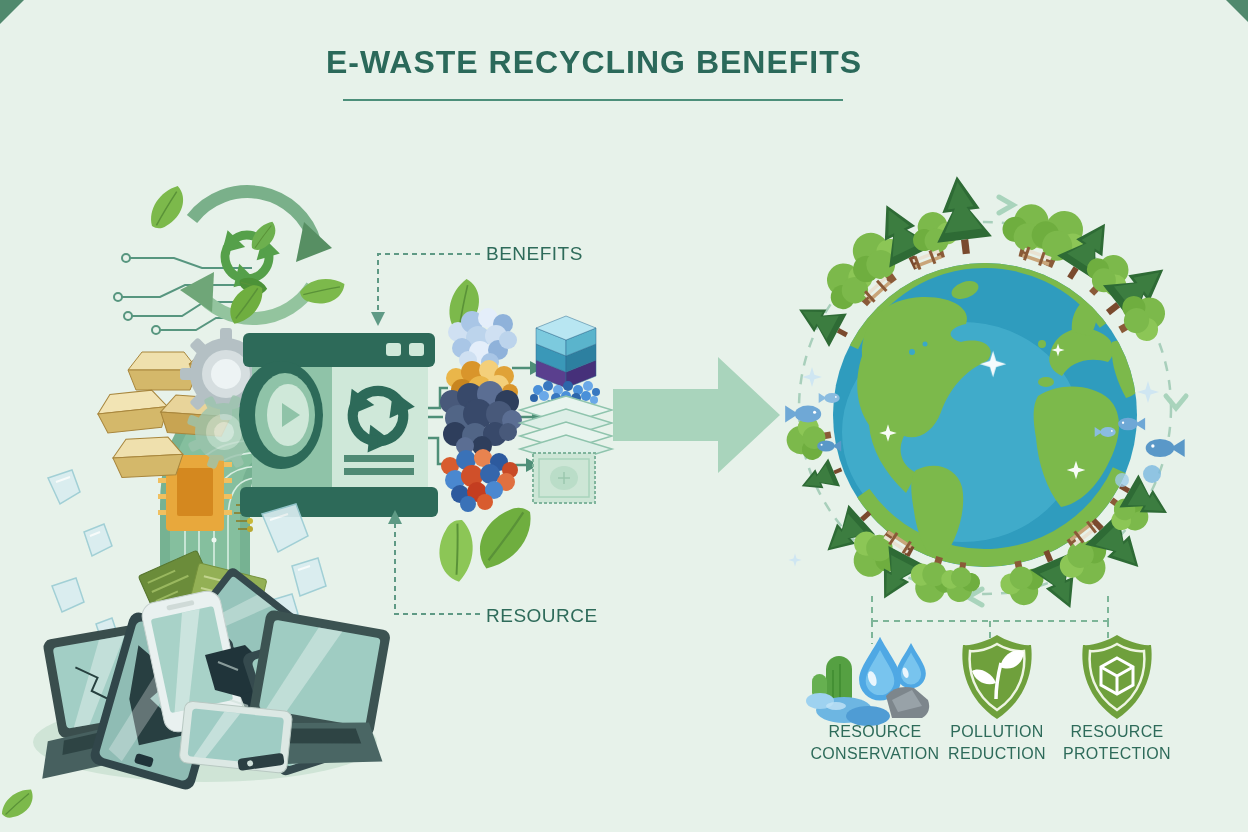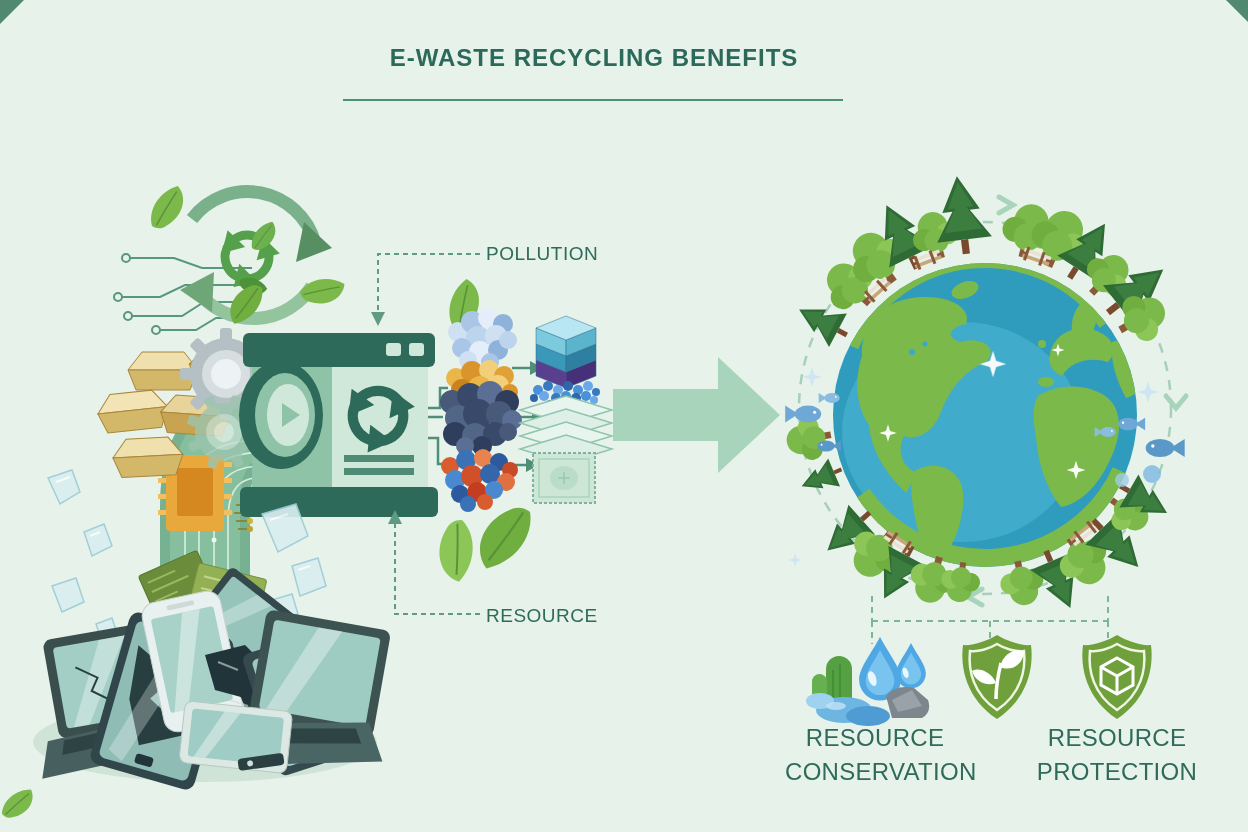--- a/index.html
+++ b/index.html
@@ -1,26 +1,26 @@
 <!DOCTYPE html>
 <html><head>
 <meta charset="utf-8">
 <style>
   html,body{margin:0;padding:0;}
   .stage{position:relative;width:1248px;height:832px;background:#e7f2ea;overflow:hidden;
          font-family:"Liberation Sans",sans-serif;}
   .stage svg{position:absolute;left:0;top:0;}
   .title{position:absolute;left:304px;top:44px;width:580px;text-align:center;
-         font-size:24px;font-weight:700;letter-spacing:1px;color:#2b695a;}
+         font-size:32px;font-weight:700;letter-spacing:1px;color:#2b695a;}
   .title-underline{position:absolute;left:343px;top:99px;width:500px;height:2px;background:#4c8f7a;}
   .flow-lbl{position:absolute;font-size:19px;font-weight:500;letter-spacing:.5px;color:#2e6b5a;}
   .flow-circular{left:486px;top:243px;}
   .flow-economy{left:486px;top:605px;}
   .benefit-lbl{position:absolute;top:721px;width:180px;text-align:center;
-               font-size:24px;font-weight:500;line-height:1.4;letter-spacing:.3px;color:#2e6b5a;}
+               font-size:16px;font-weight:500;line-height:1.4;letter-spacing:.3px;color:#2e6b5a;}
   .benefit-0{left:785px;}
   .benefit-1{left:907px;}
   .benefit-2{left:1027px;}
 </style>
 </head>
 <body>
 
 <div class="stage">
 
 <svg width="1248" height="832" viewBox="0 0 1248 832">
@@ -562,19 +562,20 @@
     <g transform="translate(1117,677)" stroke="#ffffff" stroke-width="3" fill="none">
       <path d="M0,-19 L16,-10 L16,8 L0,17 L-16,8 L-16,-10 Z"></path>
       <path d="M-16,-10 L0,-1 L16,-10 M0,-1 L0,17"></path>
     </g>
   </g>
 </svg>
 
 <div class="title">E-WASTE RECYCLING BENEFITS</div>
 <div class="title-underline"></div>
 
-<div class="flow-lbl flow-circular">POLLUTION</div>
+<div class="flow-lbl flow-circular">BENEFITS</div>
 <div class="flow-lbl flow-economy">RESOURCE</div>
 
 <div class="benefit-lbl benefit-0">RESOURCE CONSERVATION</div>
+<div class="benefit-lbl benefit-1">POLLUTION REDUCTION</div>
 <div class="benefit-lbl benefit-2">RESOURCE PROTECTION</div>
 
 </div>
 
 </body></html>

